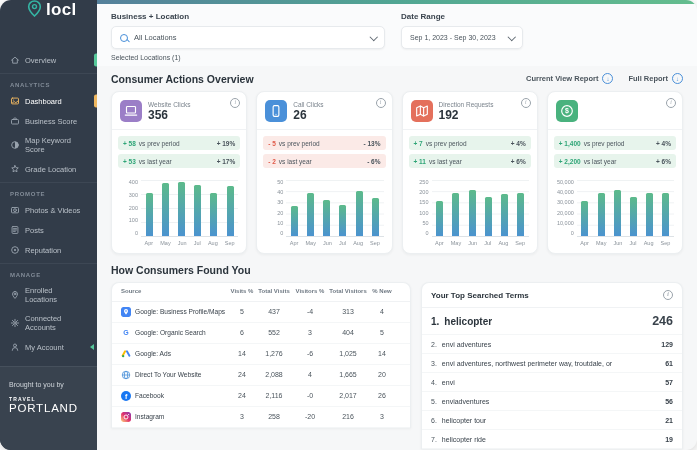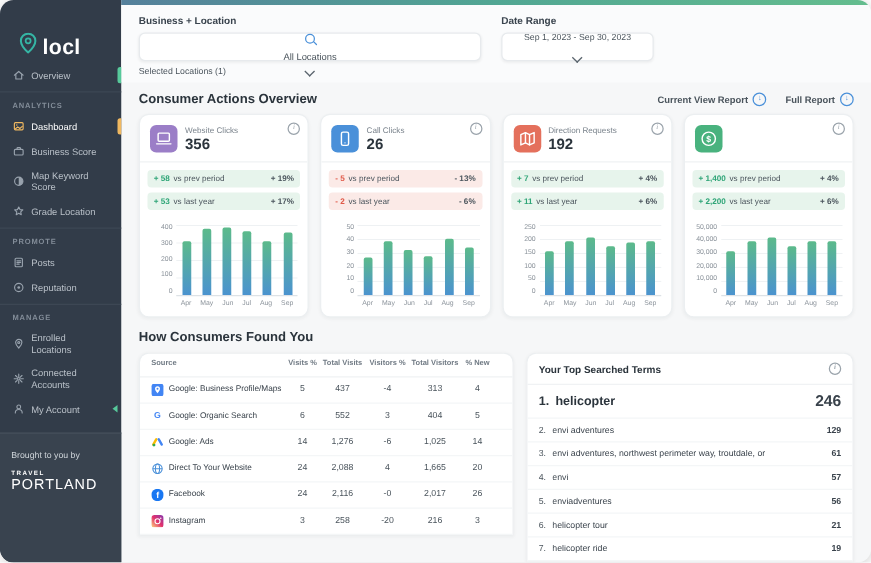--- a/index.html
+++ b/index.html
@@ -1,20 +1,20 @@
 <!DOCTYPE html>
 <html><head>
 <meta charset="utf-8">
 <style>
   html,body{margin:0;padding:0;background:#fff;font-family:"Liberation Sans",sans-serif;-webkit-font-smoothing:antialiased;}
   .app{width:697px;height:450px;border-radius:11px;overflow:hidden;display:flex;background:#f6f7f8;box-shadow:0 2px 10px rgba(0,0,0,.18);position:relative;}
 
   
   .sidebar{width:97px;flex-shrink:0;background:#323c49;color:#b9c0c8;display:flex;flex-direction:column;}
-  .logo{height:48px;display:flex;align-items:flex-end;padding-left:15px;gap:4px;}
+  .logo{height:48px;display:flex;align-items:flex-start;padding-left:27px;gap:4px;}
   .logo-text{color:#fff;font-size:17px;font-weight:600;letter-spacing:.3px;}
   nav{display:block;}
   .nav-section{border-top:1px solid #3d4754;padding:2px 0 3px;}
   .nav-section:first-child{border-top:none;}
   .nav-label{font-size:6px;color:#828c98;padding:6px 10px 3px;letter-spacing:.7px;font-weight:700;}
   .nav-item{position:relative;display:flex;align-items:center;gap:5px;padding:5px 14px 5px 10px;font-size:7.5px;line-height:1.2;cursor:pointer;color:#b9c0c8;}
   .nav-item .nicon{width:10px;height:10px;color:#98a2ad;flex-shrink:0;display:flex;align-items:center;}
   .nav-item .nicon svg{width:10px;height:10px;}
   .nav-item.active{color:#fff;font-weight:400;}
   .nav-item.active .nicon{color:#f0b860;}
@@ -23,32 +23,32 @@
   .side-footer{flex:1;margin-top:6px;background:#39434f;border-top:1px solid #46505c;padding:14px 9px 0;}
   .brought{font-size:7px;color:#cfd5da;margin-bottom:8px;}
   .brand-small{font-size:5px;color:#fff;letter-spacing:1.2px;font-weight:700;}
   .brand-large{font-size:11.5px;color:#fff;font-weight:400;letter-spacing:.8px;}
 
   
   main{flex:1;min-width:0;display:flex;flex-direction:column;}
   .grad-strip{height:4px;background:linear-gradient(90deg,#55809b,#51a693,#64bd8e);flex-shrink:0;}
   .topbar{display:flex;padding:8px 14px 5px;gap:16px;background:#fafbfc;}
   .field-label{font-size:8px;font-weight:700;color:#3a444e;margin-bottom:5px;}
-  .select{background:#fff;border:1px solid #e7eaed;border-radius:5px;height:21px;display:flex;align-items:center;padding:0 8px;gap:6px;box-shadow:0 1px 2px rgba(0,0,0,.05);font-size:7.5px;color:#4a545c;cursor:pointer;flex-direction:column;}
+  .select{background:#fff;border:1px solid #e7eaed;border-radius:5px;height:21px;display:flex;align-items:center;padding:0 8px;gap:6px;box-shadow:0 1px 2px rgba(0,0,0,.05);font-size:7.5px;color:#4a545c;cursor:pointer;}
   .loc-field{width:274px;}
   .loc-select .select-value{flex:1;}
   .selected-loc{font-size:7px;color:#4a545c;margin-top:5px;}
   .date-select{width:104px;}
   .date-select .select-value{flex:1;font-size:7px;}
   .chev{width:4.5px;height:4.5px;border-right:1.2px solid #5a646d;border-bottom:1.2px solid #5a646d;transform:rotate(45deg);margin-top:-2px;flex-shrink:0;}
   .mag{width:6px;height:6px;border:1.3px solid #4a90d9;border-radius:50%;position:relative;flex-shrink:0;}
   .mag::after{content:'';position:absolute;width:4px;height:1.3px;background:#4a90d9;transform:rotate(45deg);right:-3.2px;bottom:-1.2px;border-radius:1px;}
 
   .cao{padding:0 14px;}
-  .sec-head{display:flex;justify-content:space-between;align-items:center;margin:7px 0 6px;}
+  .sec-head{display:flex;justify-content:space-between;align-items:flex-start;margin:7px 0 6px;}
   h2{font-size:10.5px;color:#2b343c;margin:0;font-weight:700;}
   .reports{display:flex;gap:15px;align-items:center;}
   .rlink{display:flex;align-items:center;gap:4px;font-size:7.5px;color:#4a545c;font-weight:700;cursor:pointer;text-decoration:none;}
   .dl{width:9px;height:9px;border:1px solid #4a90d9;border-radius:50%;color:#4a90d9;font-size:6px;line-height:1;display:flex;align-items:center;justify-content:center;}
 
   .cards{display:grid;grid-template-columns:repeat(4,1fr);gap:9px;}
   .mcard{background:#fff;border-radius:8px;border:1px solid #eceff1;box-shadow:0 1px 3px rgba(20,30,40,.05);overflow:hidden;}
   .mhead{position:relative;display:flex;align-items:center;gap:6px;padding:8px 8px 7px;border-bottom:1px solid #f0f2f4;}
   .micon{width:22px;height:22px;border-radius:5px;display:flex;align-items:center;justify-content:center;flex-shrink:0;}
   .micon svg{width:18px;height:18px;}
@@ -156,20 +156,29 @@
             <span class="nicon">
               <svg viewBox="0 0 12 12" fill="none" stroke="currentColor" stroke-width="1.1" stroke-linecap="round" stroke-linejoin="round">
                 <path d="M6 1.9 7.2 4.4l2.7.3-2 1.9.5 2.7L6 8 3.6 9.3l.5-2.7-2-1.9 2.7-.3z"></path>
               </svg>
             </span>
             <span class="nlabel">Grade Location</span>
           </div>
         </div>
         <div class="nav-section">
           <div class="nav-label">PROMOTE</div>
+          <div class="nav-item">
+            <span class="nicon">
+              <svg viewBox="0 0 12 12" fill="none" stroke="currentColor" stroke-width="1.1" stroke-linecap="round" stroke-linejoin="round">
+                <rect x="1.8" y="3" width="8.4" height="6.4" rx="1"></rect>
+                <circle cx="6" cy="6.2" r="1.7"></circle>
+              </svg>
+            </span>
+            <span class="nlabel">Photos &amp; Videos</span>
+          </div>
           <div class="nav-item">
             <span class="nicon">
               <svg viewBox="0 0 12 12" fill="none" stroke="currentColor" stroke-width="1.1" stroke-linecap="round" stroke-linejoin="round">
                 <rect x="2.5" y="1.9" width="7" height="8.2" rx="1"></rect>
                 <path d="M4.2 4.4h3.6M4.2 6h3.6M4.2 7.6h2.2"></path>
               </svg>
             </span>
             <span class="nlabel">Posts</span>
           </div>
           <div class="nav-item">

